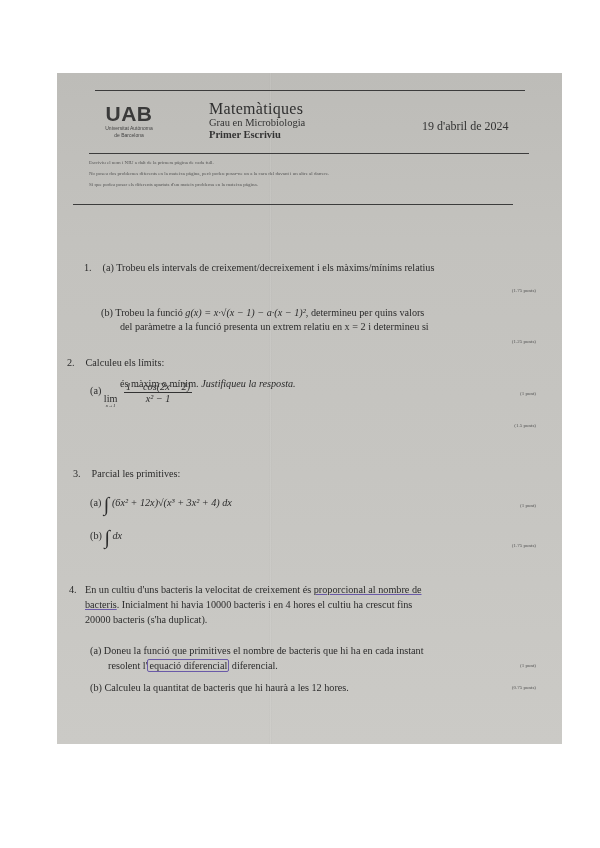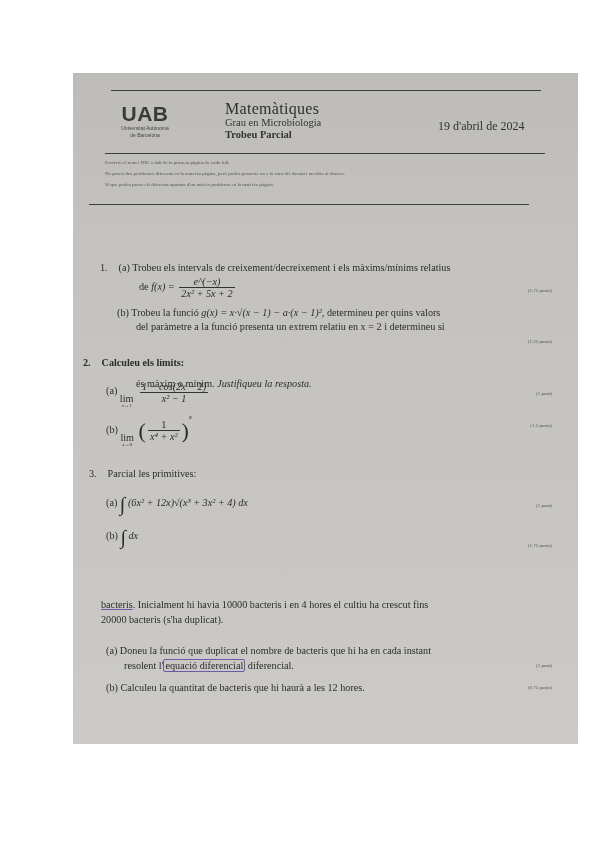--- a/index.html
+++ b/index.html
@@ -1,21 +1,21 @@
 <!DOCTYPE html>
 <html><head>
 <meta charset="utf-8">
 <style>
   html, body { margin: 0; padding: 0; }
   body {
     width: 600px; height: 848px; background: #ffffff; position: relative; overflow: hidden;
     font-family: "Liberation Serif", "DejaVu Serif", serif; color: #2a2a2a;
   }
   .photo {
-    position: absolute; left: 73px; top: 73px; width: 505px; height: 671px;
+    position: absolute; left: 57px; top: 73px; width: 505px; height: 671px;
     background: linear-gradient(180deg, #bdbcb8 0%, #c3c2be 25%, #c6c5c1 60%, #cbcac6 100%);
     overflow: hidden;
   }
   .fold {
     position: absolute; left: 212px; top: 0; width: 3px; height: 671px;
     background: linear-gradient(90deg, rgba(0,0,0,0.03), rgba(255,255,255,0.08), rgba(0,0,0,0.03));
   }
   .rule { position: absolute; height: 1.4px; background: #3c3c3c; }
   .abs { position: absolute; }
   .uab-logo { left: 36px; top: 30px; width: 72px; text-align: center; }
@@ -57,116 +57,100 @@
 
   <div class="abs uab-logo">
     <div class="uab-mark">UAB</div>
     <div class="uab-sub">Universitat Autònoma</div>
     <div class="uab-sub">de Barcelona</div>
   </div>
 
   <div class="abs title-block">
     <div class="title-main">Matemàtiques</div>
     <div class="title-sub">Grau en Microbiologia</div>
-    <div class="title-sub2">Trobeu Parcial</div>
+    <div class="title-sub2">Primer Escriviu</div>
   </div>
 
   <div class="abs date">19 d'abril de 2024</div>
 
   <div class="rule" style="left:32px; top:80px; width:440px;"></div>
 
   <div class="abs instr" style="top:87px;">Escriviu el nom i NIU a dalt de la primera pàgina de cada full.</div>
   <div class="abs instr" style="top:98px;">No poseu dos problemes diferents en la mateixa pàgina, però podeu posar-ne un a la cara del davant i un altre al darrere.</div>
   <div class="abs instr" style="top:109px;">Sí que podeu posar els diferents apartats d'un mateix problema en la mateixa pàgina.</div>
 
   <div class="rule" style="left:16px; top:131px; width:440px;"></div>
 
   <div class="q" style="left:27px; top:188px; width:460px;">
     <span class="num">1.</span>
     <span>(a)</span>
     <span>Trobeu els intervals de creixement/decreixement i els màxims/mínims relatius</span>
   </div>
-  <div class="q" style="left:66px; top:203px;">
-    <span>de</span>
-    <span class="it">f(x) =</span>
-    <span class="frac">
-      <span class="n it">e^(−x)</span>
-      <span class="d it">2x² + 5x + 2</span>
-    </span>
-  </div>
   <div class="pts" style="top:215px;">(1.75 punts)</div>
 
   <div class="q" style="left:44px; top:233px; width:440px;">
     <span>(b)</span>
     <span>Trobeu la funció</span>
     <span class="it">g(x) = x·√(x − 1) − a·(x − 1)²</span><span>, determineu per quins valors</span>
   </div>
   <div class="q" style="left:63px; top:247px;">del paràmetre a la funció presenta un extrem relatiu en x = 2 i determineu si</div>
   <div class="q" style="left:63px; top:261px;margin-top:43px;">
     <span>és màxim o mínim.</span>
     <span class="it">Justifiqueu la resposta.</span>
   </div>
   <div class="pts" style="top:266px;">(1.25 punts)</div>
 
-  <div class="q" style="left:10px; top:283px;font-weight:bold;">
+  <div class="q" style="left:10px; top:283px;">
     <span class="num">2.</span>
     <span>Calculeu els límits:</span>
   </div>
   <div class="q" style="left:33px; top:302px;">
     <span>(a)</span>
     <span class="lim">
       <span>lim</span>
       <span class="sub it">x→1</span>
     </span>
     <span class="frac">
       <span class="n it">1 − cos(2x − 2)</span>
       <span class="d it">x² − 1</span>
     </span>
   </div>
   <div class="pts" style="top:318px;">(1 punt)</div>
 
-  <div class="q" style="left:33px; top:338px;">
-    <span>(b)</span>
-    <span class="lim">
-      <span>lim</span>
-      <span class="sub it">x→0</span>
-    </span>
-    <span class="big-paren">(</span><span class="frac">
-      <span class="n">1</span>
-      <span class="d it">x⁴ + x²</span>
-    </span><span class="big-paren">)</span><sup class="it" style="font-size:7px; vertical-align: 14px;">x</sup>
-  </div>
   <div class="pts" style="top:350px;">(1.5 punts)</div>
 
   <div class="q" style="left:16px; top:394px;">
     <span class="num">3.</span>
     <span>Parcial les primitives:</span>
   </div>
   <div class="q" style="left:33px; top:422px;">
     <span>(a)</span>
     <span class="integral">∫</span>
     <span class="it">(6x² + 12x)√(x³ + 3x² + 4) dx</span>
   </div>
   <div class="pts" style="top:430px;">(1 punt)</div>
 
   <div class="q" style="left:33px; top:455px;">
     <span>(b)</span>
     <span class="integral">∫</span>
     <span class="it">dx</span>
   </div>
   <div class="pts" style="top:470px;">(1.75 punts)</div>
 
+  <div class="q" style="left:12px; top:510px; width:470px;">
+    <span class="num">4.</span><span>En un cultiu d'uns bacteris la velocitat de creixement és </span><span class="ul">proporcional al nombre de</span>
+  </div>
   <div class="q" style="left:28px; top:525px; width:460px;">
     <span class="ul">bacteris</span><span>. Inicialment hi havia 10000 bacteris i en 4 hores el cultiu ha crescut fins</span>
   </div>
   <div class="q" style="left:28px; top:540px;">20000 bacteris (s'ha duplicat).</div>
 
   <div class="q" style="left:33px; top:571px; width:450px;">
     <span>(a)</span>
-    <span>Doneu la funció que duplicat el nombre de bacteris que hi ha en cada instant</span>
+    <span>Doneu la funció que primitives el nombre de bacteris que hi ha en cada instant</span>
   </div>
   <div class="q" style="left:51px; top:586px;">
     <span>resolent l'</span><span class="box">equació diferencial</span><span> diferencial.</span>
   </div>
   <div class="pts" style="top:590px;">(1 punt)</div>
 
   <div class="q" style="left:33px; top:608px;">
     <span>(b)</span>
     <span>Calculeu la quantitat de bacteris que hi haurà a les 12 hores.</span>
   </div>

